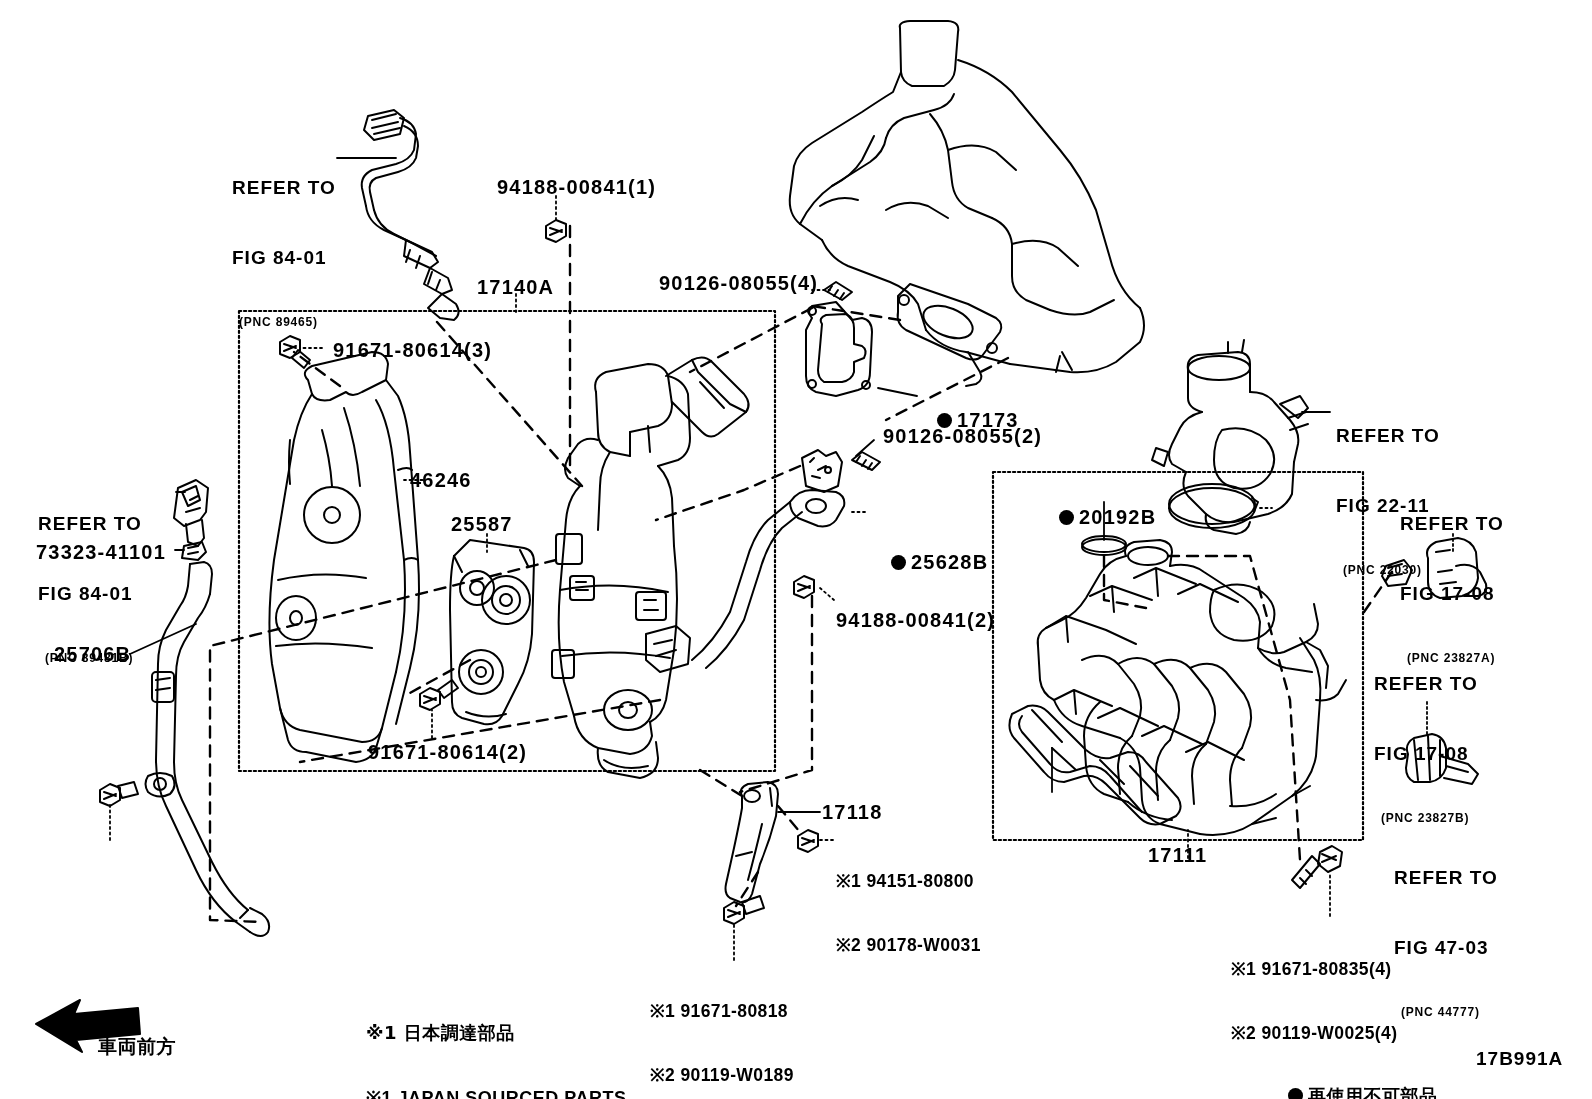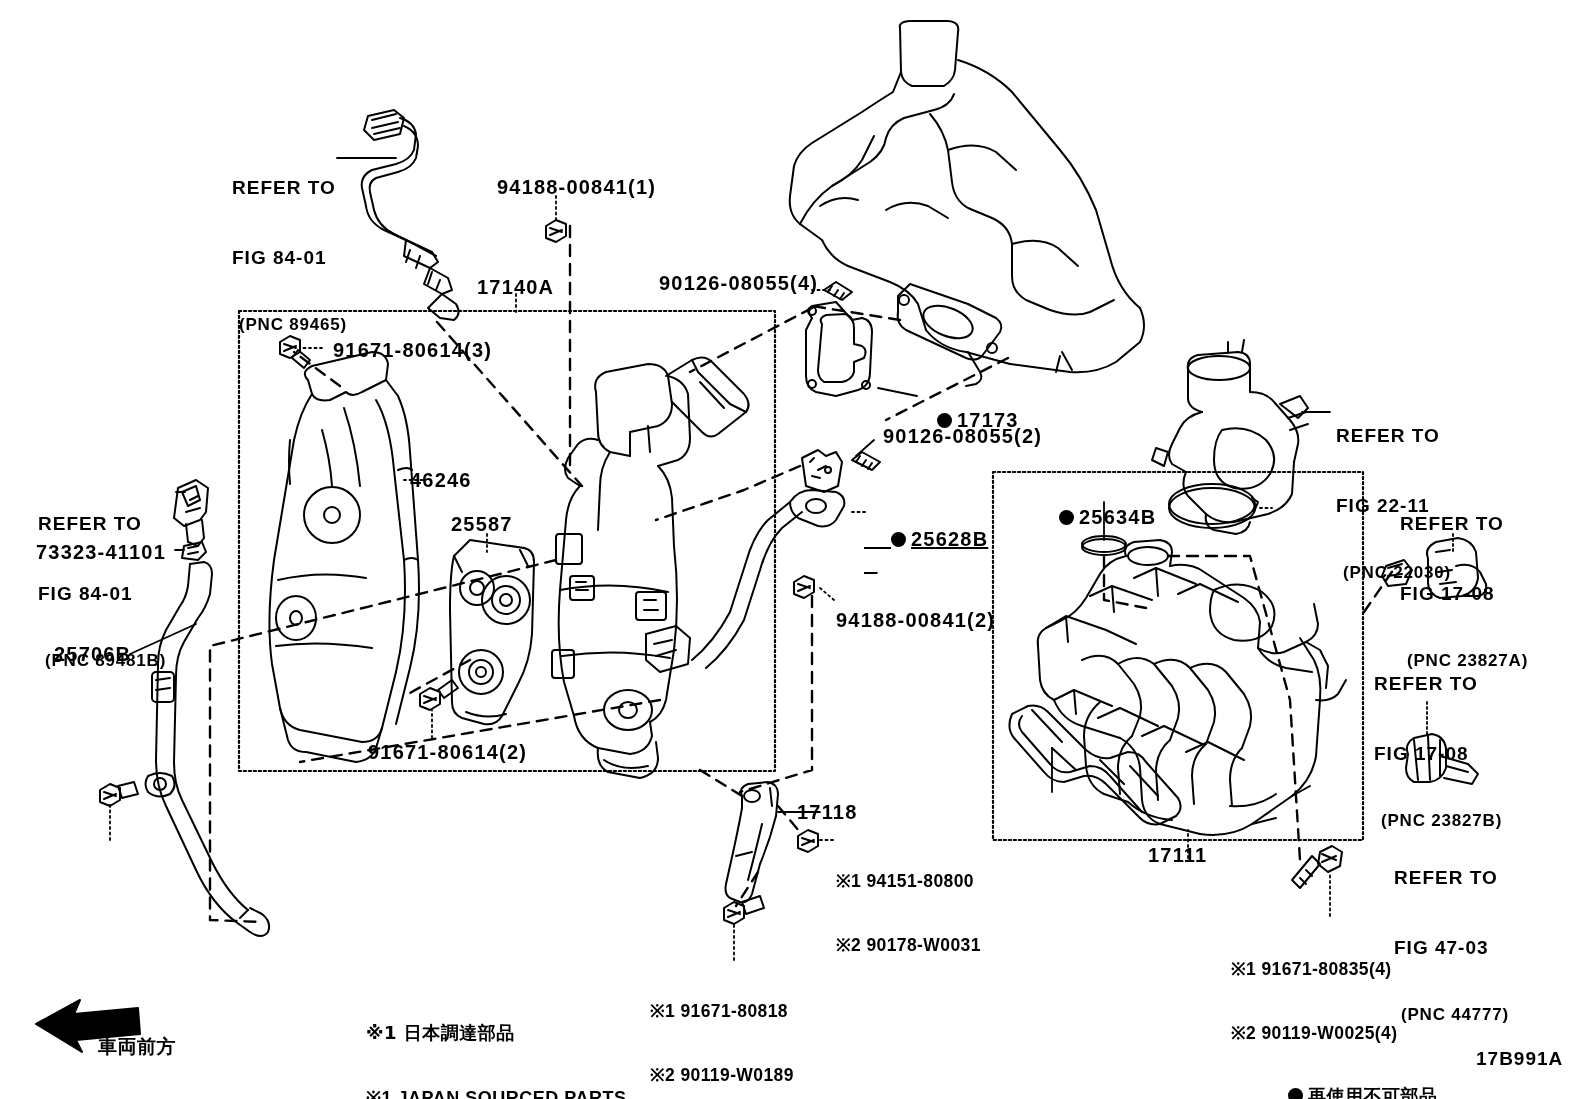--- a/index.html
+++ b/index.html
@@ -3,21 +3,21 @@
 <meta charset="utf-8">
 <style>
   html,body{margin:0;padding:0;background:#ffffff;}
   body{width:1592px;height:1099px;position:relative;overflow:hidden;
        font-family:"Liberation Sans", sans-serif;color:#000;}
   #stage{position:absolute;inset:0;width:1592px;height:1099px;}
   .lbl{position:absolute;white-space:pre;font-family:"Liberation Sans", sans-serif;
        font-weight:bold;letter-spacing:0.5px;line-height:1.22;}
   .pn{font-size:20px;font-weight:bold;letter-spacing:1.2px;}
   .refer{font-size:19px;font-weight:bold;letter-spacing:1px;}
-  .pnc{font-size:17px;font-weight:bold;letter-spacing:0.8px;}
+  .pnc{font-size:12px;font-weight:bold;letter-spacing:0.8px;}
   .legend{font-size:17.5px;font-weight:bold;letter-spacing:0.4px;}
   .jp{font-family:"DejaVu Sans", sans-serif;font-weight:bold;}
   .figcode{font-size:19px;font-weight:bold;letter-spacing:1px;}
   .dot{display:inline-block;width:15px;height:15px;border-radius:50%;
        background:#000;vertical-align:-1px;margin-right:5px;}
   svg{position:absolute;left:0;top:0;}
   .ln{stroke:#000;fill:none;}
 </style>
 </head>
 <body>
@@ -416,40 +416,40 @@
   <div class="lbl pn" style="left:497px; top:175px;">94188-00841(1)</div>
   <div class="lbl pn" style="left:477px; top:275px;">17140A</div>
   <div class="lbl pn" style="left:659px; top:271px;">90126-08055(4)</div>
 
   <div class="lbl pn" style="left:910px; top:384px;">
     <span class="dot"></span><span>17173</span>
   </div>
 
   <div class="lbl pn" style="left:883px; top:424px;">90126-08055(2)</div>
 
-  <div class="lbl pn" style="left:864px; top:503px;text-decoration:underline;">
+  <div class="lbl pn" style="left:864px; top:526px;">
     <span class="dot"></span><span>25628B</span>
   </div>
 
   <div class="lbl pn" style="left:333px; top:338px;">91671-80614(3)</div>
   <div class="lbl pn" style="left:410px; top:468px;">46246</div>
   <div class="lbl pn" style="left:451px; top:512px;">25587</div>
   <div class="lbl pn" style="left:368px; top:740px;">91671-80614(2)</div>
 
   <div class="lbl refer" style="left:38px; top:466px;">
     <div>REFER TO</div>
     <div>FIG 84-01</div>
     <div class="pnc" style="margin-left:7px;">(PNC 89481B)</div>
   </div>
 
   <div class="lbl pn" style="left:36px; top:540px;">73323-41101</div>
   <div class="lbl pn" style="left:54px; top:642px;">25706B</div>
 
   <div class="lbl pn" style="left:836px; top:608px;">94188-00841(2)</div>
-  <div class="lbl pn" style="left:797px; top:800px;">17118</div>
+  <div class="lbl pn" style="left:822px; top:800px;">17118</div>
 
 
   <div class="lbl legend" style="left:836px; top:828px;">
     <div>※1 94151-80800</div>
     <div>※2 90178-W0031</div>
   </div>
 
   <div class="lbl legend" style="left:650px; top:958px;">
     <div>※1 91671-80818</div>
     <div>※2 90119-W0189</div>
@@ -478,21 +478,21 @@
     <div class="pnc" style="margin-left:7px;">(PNC 23827B)</div>
   </div>
 
   <div class="lbl refer" style="left:1394px; top:820px;">
     <div>REFER TO</div>
     <div>FIG 47-03</div>
     <div class="pnc" style="margin-left:7px;">(PNC 44777)</div>
   </div>
 
   <div class="lbl pn" style="left:1032px; top:481px;">
-    <span class="dot"></span><span>25634B</span>
+    <span class="dot"></span><span>20192B</span>
   </div>
 
 
 
   <div class="lbl pn" style="left:1148px; top:843px;">17111</div>
 
   <div class="lbl" style="left:98px; top:996px;">
     <div class="jp" style="font-size:19px;">車両前方</div>
     <div style="font-size:19px;font-weight:bold;letter-spacing:0.3px;">VEHICLE FRONT SIDE</div>
   </div>

